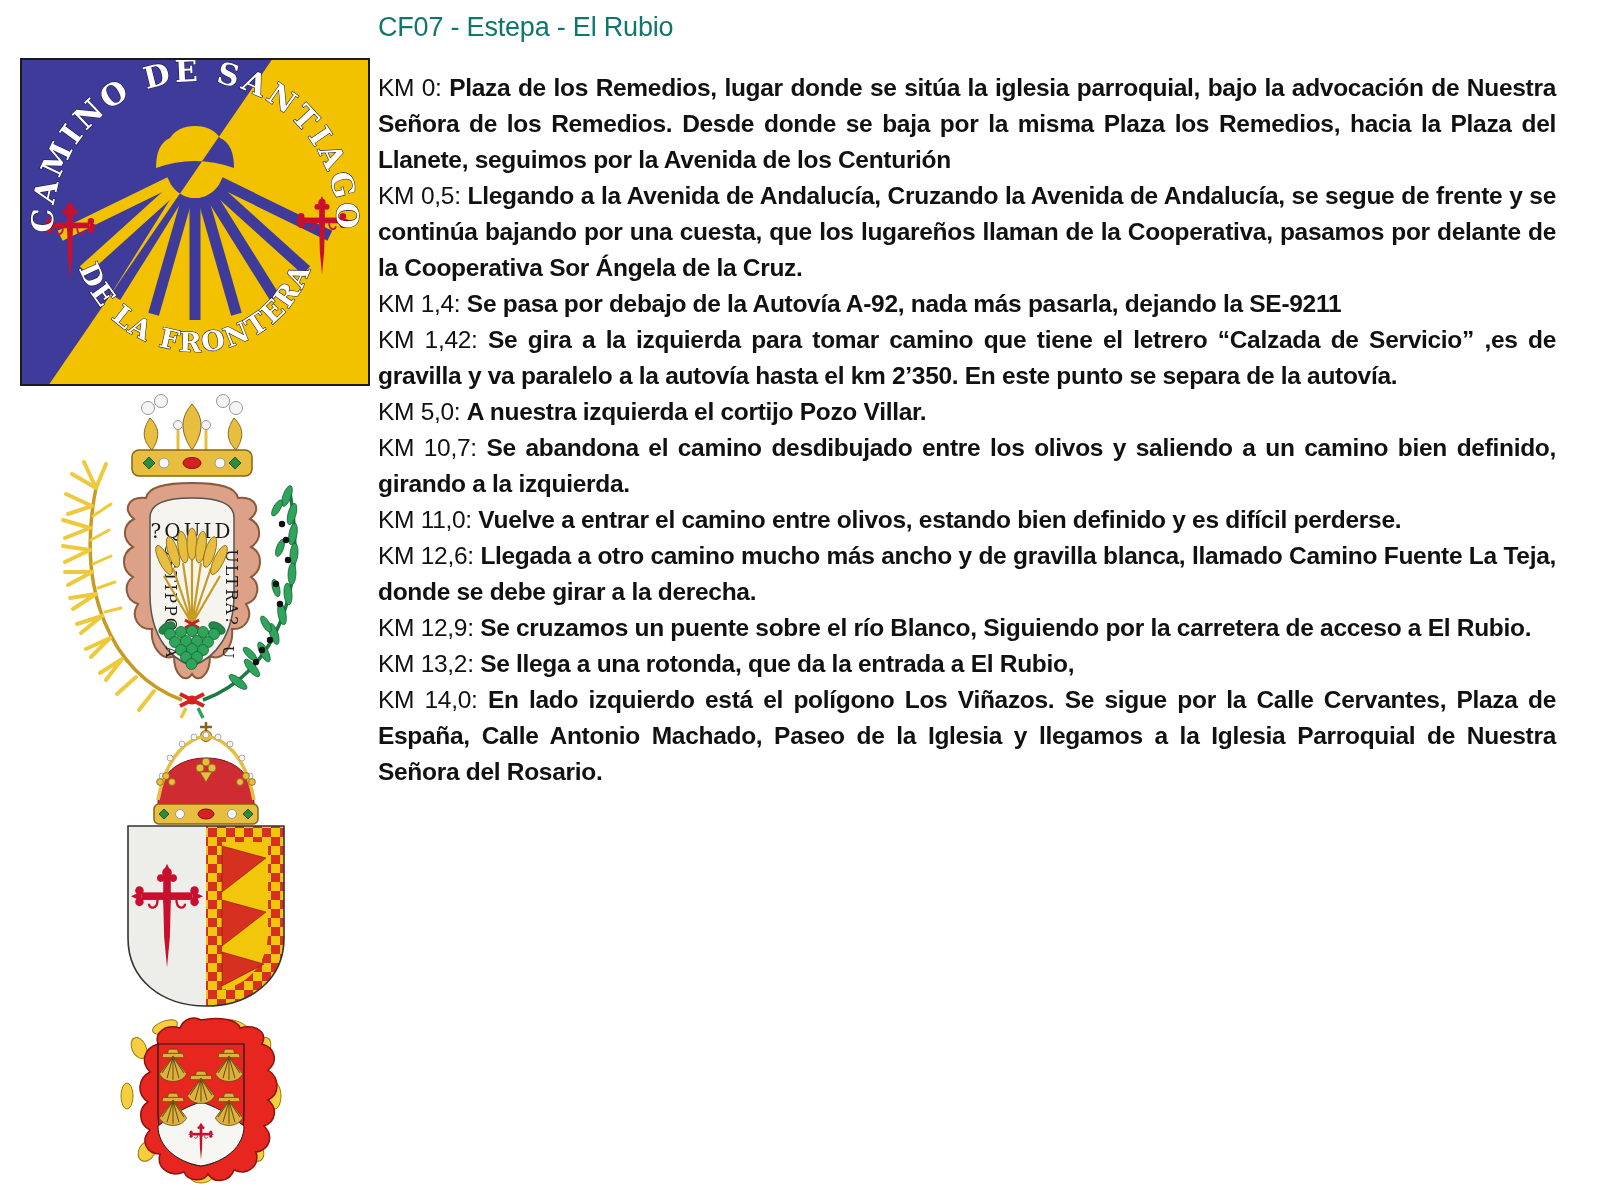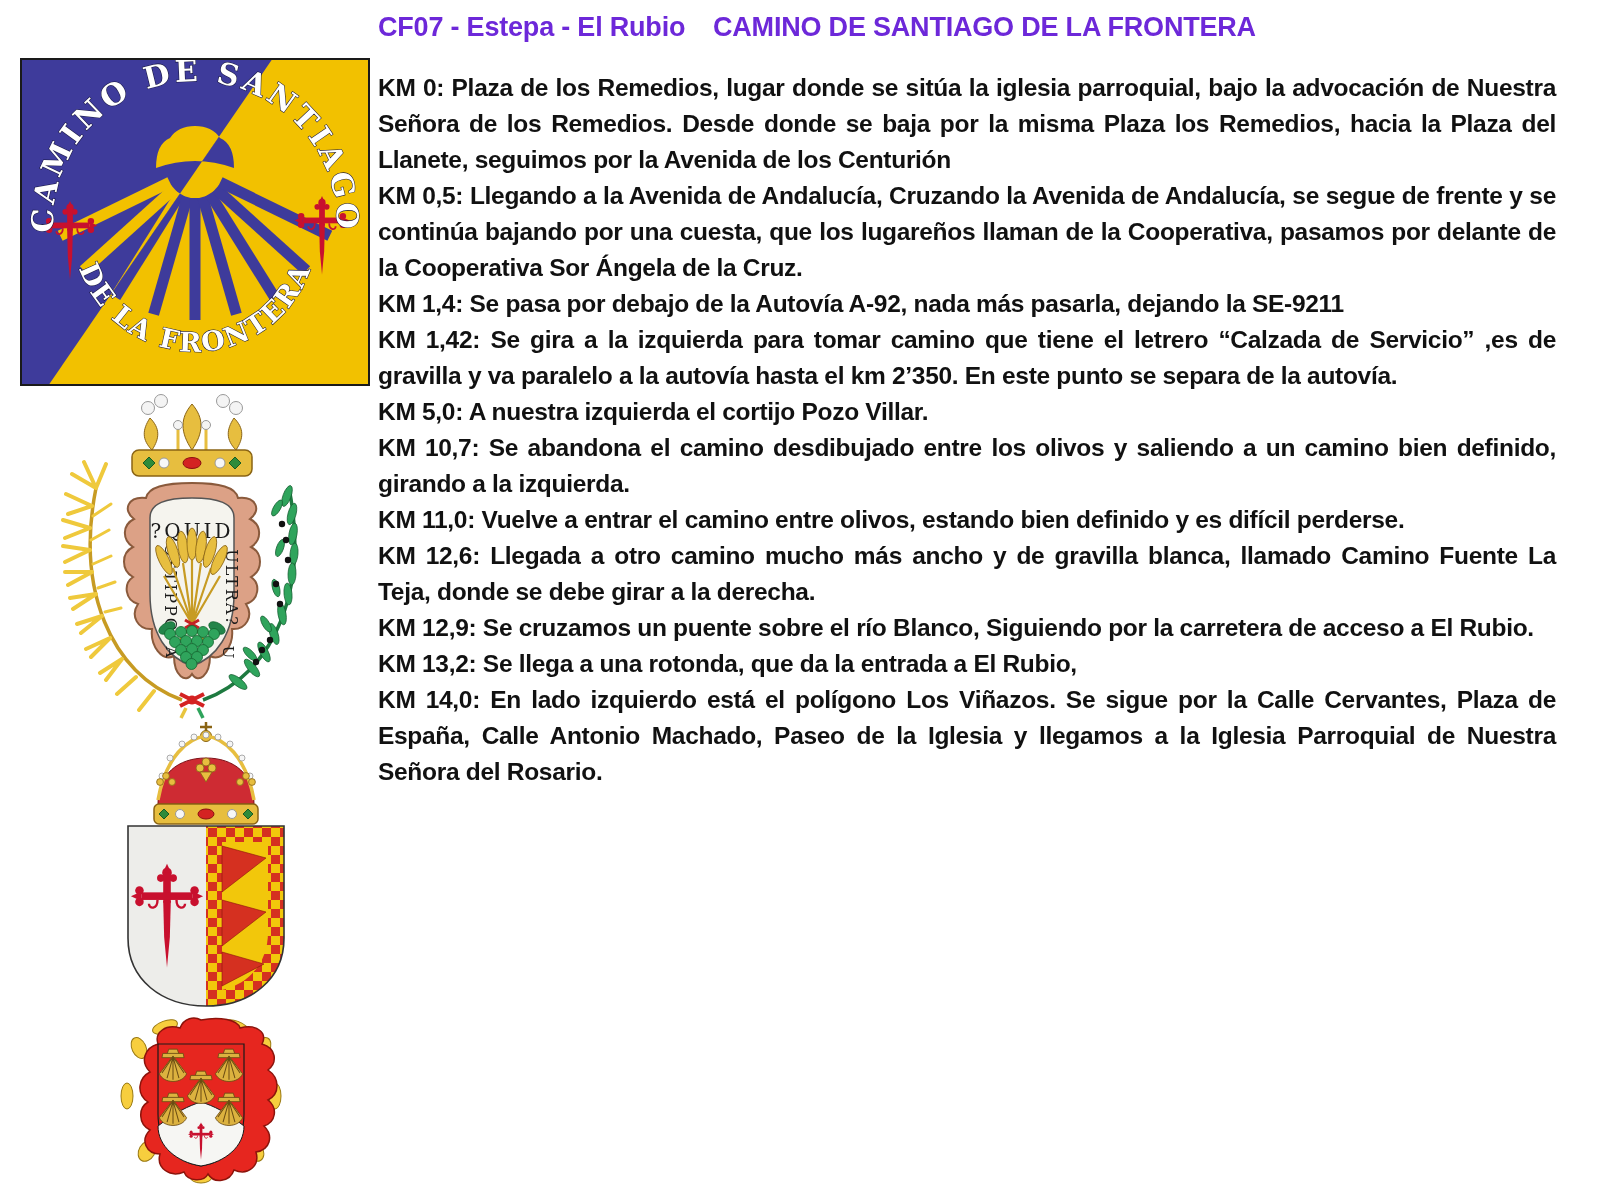--- a/index.html
+++ b/index.html
@@ -4,28 +4,28 @@
 <style>
   html,body{margin:0;padding:0;background:#ffffff;}
   #page{position:relative;width:1600px;height:1200px;background:#ffffff;overflow:hidden;
         font-family:"Liberation Sans",sans-serif;}
   .img{position:absolute;}
   .flag-wrap{left:20px;top:58px;}
   .estepa-wrap{left:30px;top:388px;}
   .elrubio-wrap{left:100px;top:720px;}
   .redshield-wrap{left:110px;top:1014px;}
   .hdr{position:absolute;left:378px;top:12px;width:1180px;display:flex;
-       font-weight:700;font-size:27px;color:#6d28d9;letter-spacing:-0.2px;}
+       font-weight:400;font-size:27px;color:#0f766e;letter-spacing:-0.2px;}
   .hdr-code{width:335px;flex:0 0 auto;}
   .hdr-title{flex:1;}
   .routebody{position:absolute;left:378px;top:70px;width:1178px;
        font-weight:700;font-size:24.5px;line-height:36px;color:#111;
        text-align:justify;letter-spacing:-0.3px;}
   .routebody p.entry{margin:0;}
-  .km{font-weight:700;margin-top:8px;}
+  .km{font-weight:400;margin-top:8px;}
   svg text{user-select:none;}
   .arc-text{font-family:"DejaVu Serif",serif;font-weight:700;fill:#ffffff;
             stroke:#15143a;stroke-width:1.1;paint-order:stroke;}
   .motto{font-family:"DejaVu Serif",serif;fill:#1a1a1a;}
 </style>
 </head>
 <body>
 
 <div id="page">
 
@@ -304,21 +304,20 @@
       <use href="#venera" transform="translate(119,53) scale(0.85)"></use>
       <use href="#venera" transform="translate(91,75) scale(0.85)"></use>
       <use href="#venera" transform="translate(63,97) scale(0.85)"></use>
       <use href="#venera" transform="translate(119,97) scale(0.85)"></use>
       <use href="#cruz" transform="translate(91,128) scale(0.34)"></use>
     </svg>
   </div>
 
   <div class="hdr">
     <span class="hdr-code">CF07 - Estepa - El Rubio</span>
-    <span class="hdr-title">CAMINO DE SANTIAGO DE LA FRONTERA</span>
   </div>
 
   <div class="routebody">
       <p class="entry"><span class="km">KM 0: </span>Plaza de los Remedios, lugar donde se sitúa la iglesia parroquial, bajo la advocación de Nuestra Señora de los Remedios. Desde donde se baja por la misma Plaza los Remedios, hacia la Plaza del Llanete, seguimos por la Avenida de los Centurión</p>
       <p class="entry"><span class="km">KM 0,5: </span>Llegando a la Avenida de Andalucía, Cruzando la Avenida de Andalucía, se segue de frente y se continúa bajando por una cuesta, que los lugareños llaman de la Cooperativa, pasamos por delante de la Cooperativa Sor Ángela de la Cruz.</p>
       <p class="entry"><span class="km">KM 1,4: </span>Se pasa por debajo de la Autovía A-92, nada más pasarla, dejando la SE-9211</p>
       <p class="entry"><span class="km">KM 1,42: </span>Se gira a la izquierda para tomar camino que tiene el letrero “Calzada de Servicio” ,es de gravilla y va paralelo a la autovía hasta el km 2’350. En este punto se separa de la autovía.</p>
       <p class="entry"><span class="km">KM 5,0: </span>A nuestra izquierda el cortijo Pozo Villar.</p>
       <p class="entry"><span class="km">KM 10,7: </span>Se abandona el camino desdibujado entre los olivos y saliendo a un camino bien definido, girando a la izquierda.</p>
       <p class="entry"><span class="km">KM 11,0: </span>Vuelve a entrar el camino entre olivos, estando bien definido y es difícil perderse.</p>

